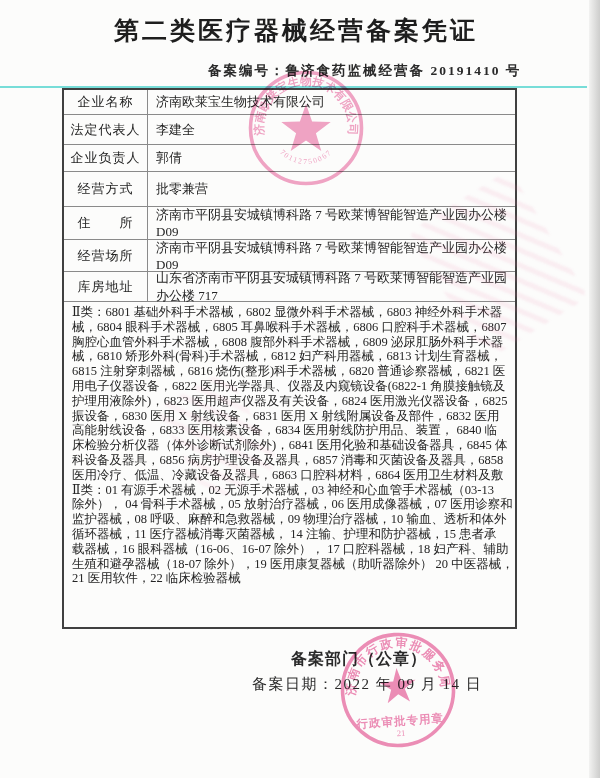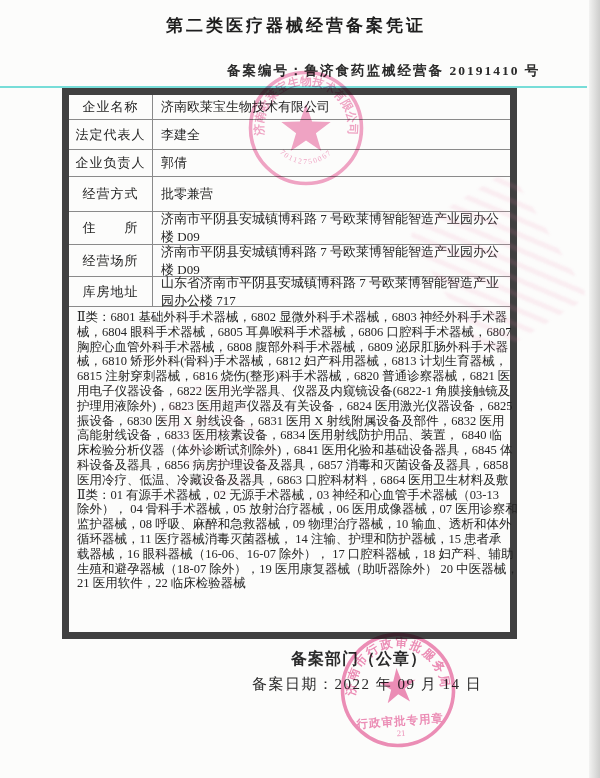--- a/index.html
+++ b/index.html
@@ -12,32 +12,31 @@
   .scan-edge-right{
     position:absolute;top:0;right:0;width:11px;height:778px;
     background:linear-gradient(to right,#f2f2f1,#cdcdcc);
   }
   .scan-line{
     position:absolute;left:0;top:86px;width:587px;height:2px;
     background:#5fd7d1;opacity:.85;
   }
   .doc-title{
     position:absolute;top:14px;left:0;width:592px;
-    text-align:center;font-size:17px;font-weight:bold;
+    text-align:center;font-size:25px;font-weight:bold;
     letter-spacing:3px;color:#1e1e1e;
   }
   .filing-line{
     position:absolute;top:62px;left:208px;
     font-size:13.5px;font-weight:bold;letter-spacing:2px;color:#2a2a2a;
     white-space:nowrap;
-    margin-left:19px;
   }
   .doc-table{
     position:absolute;left:62px;top:88px;width:455px;
-    border:7px solid #404040;box-sizing:border-box;background:transparent;
+    border:2px solid #404040;box-sizing:border-box;background:transparent;
   }
   .t-row{display:flex;border-bottom:1px solid #8a8a8a;box-sizing:border-box;}
   .t-row:last-child{border-bottom:none;}
   .t-label{
     width:84px;flex:0 0 84px;border-right:1px solid #8a8a8a;box-sizing:border-box;
     display:flex;align-items:center;justify-content:center;
     font-size:13px;letter-spacing:1px;color:#242424;text-align:center;
   }
   .t-value{
     flex:1;display:flex;align-items:center;

